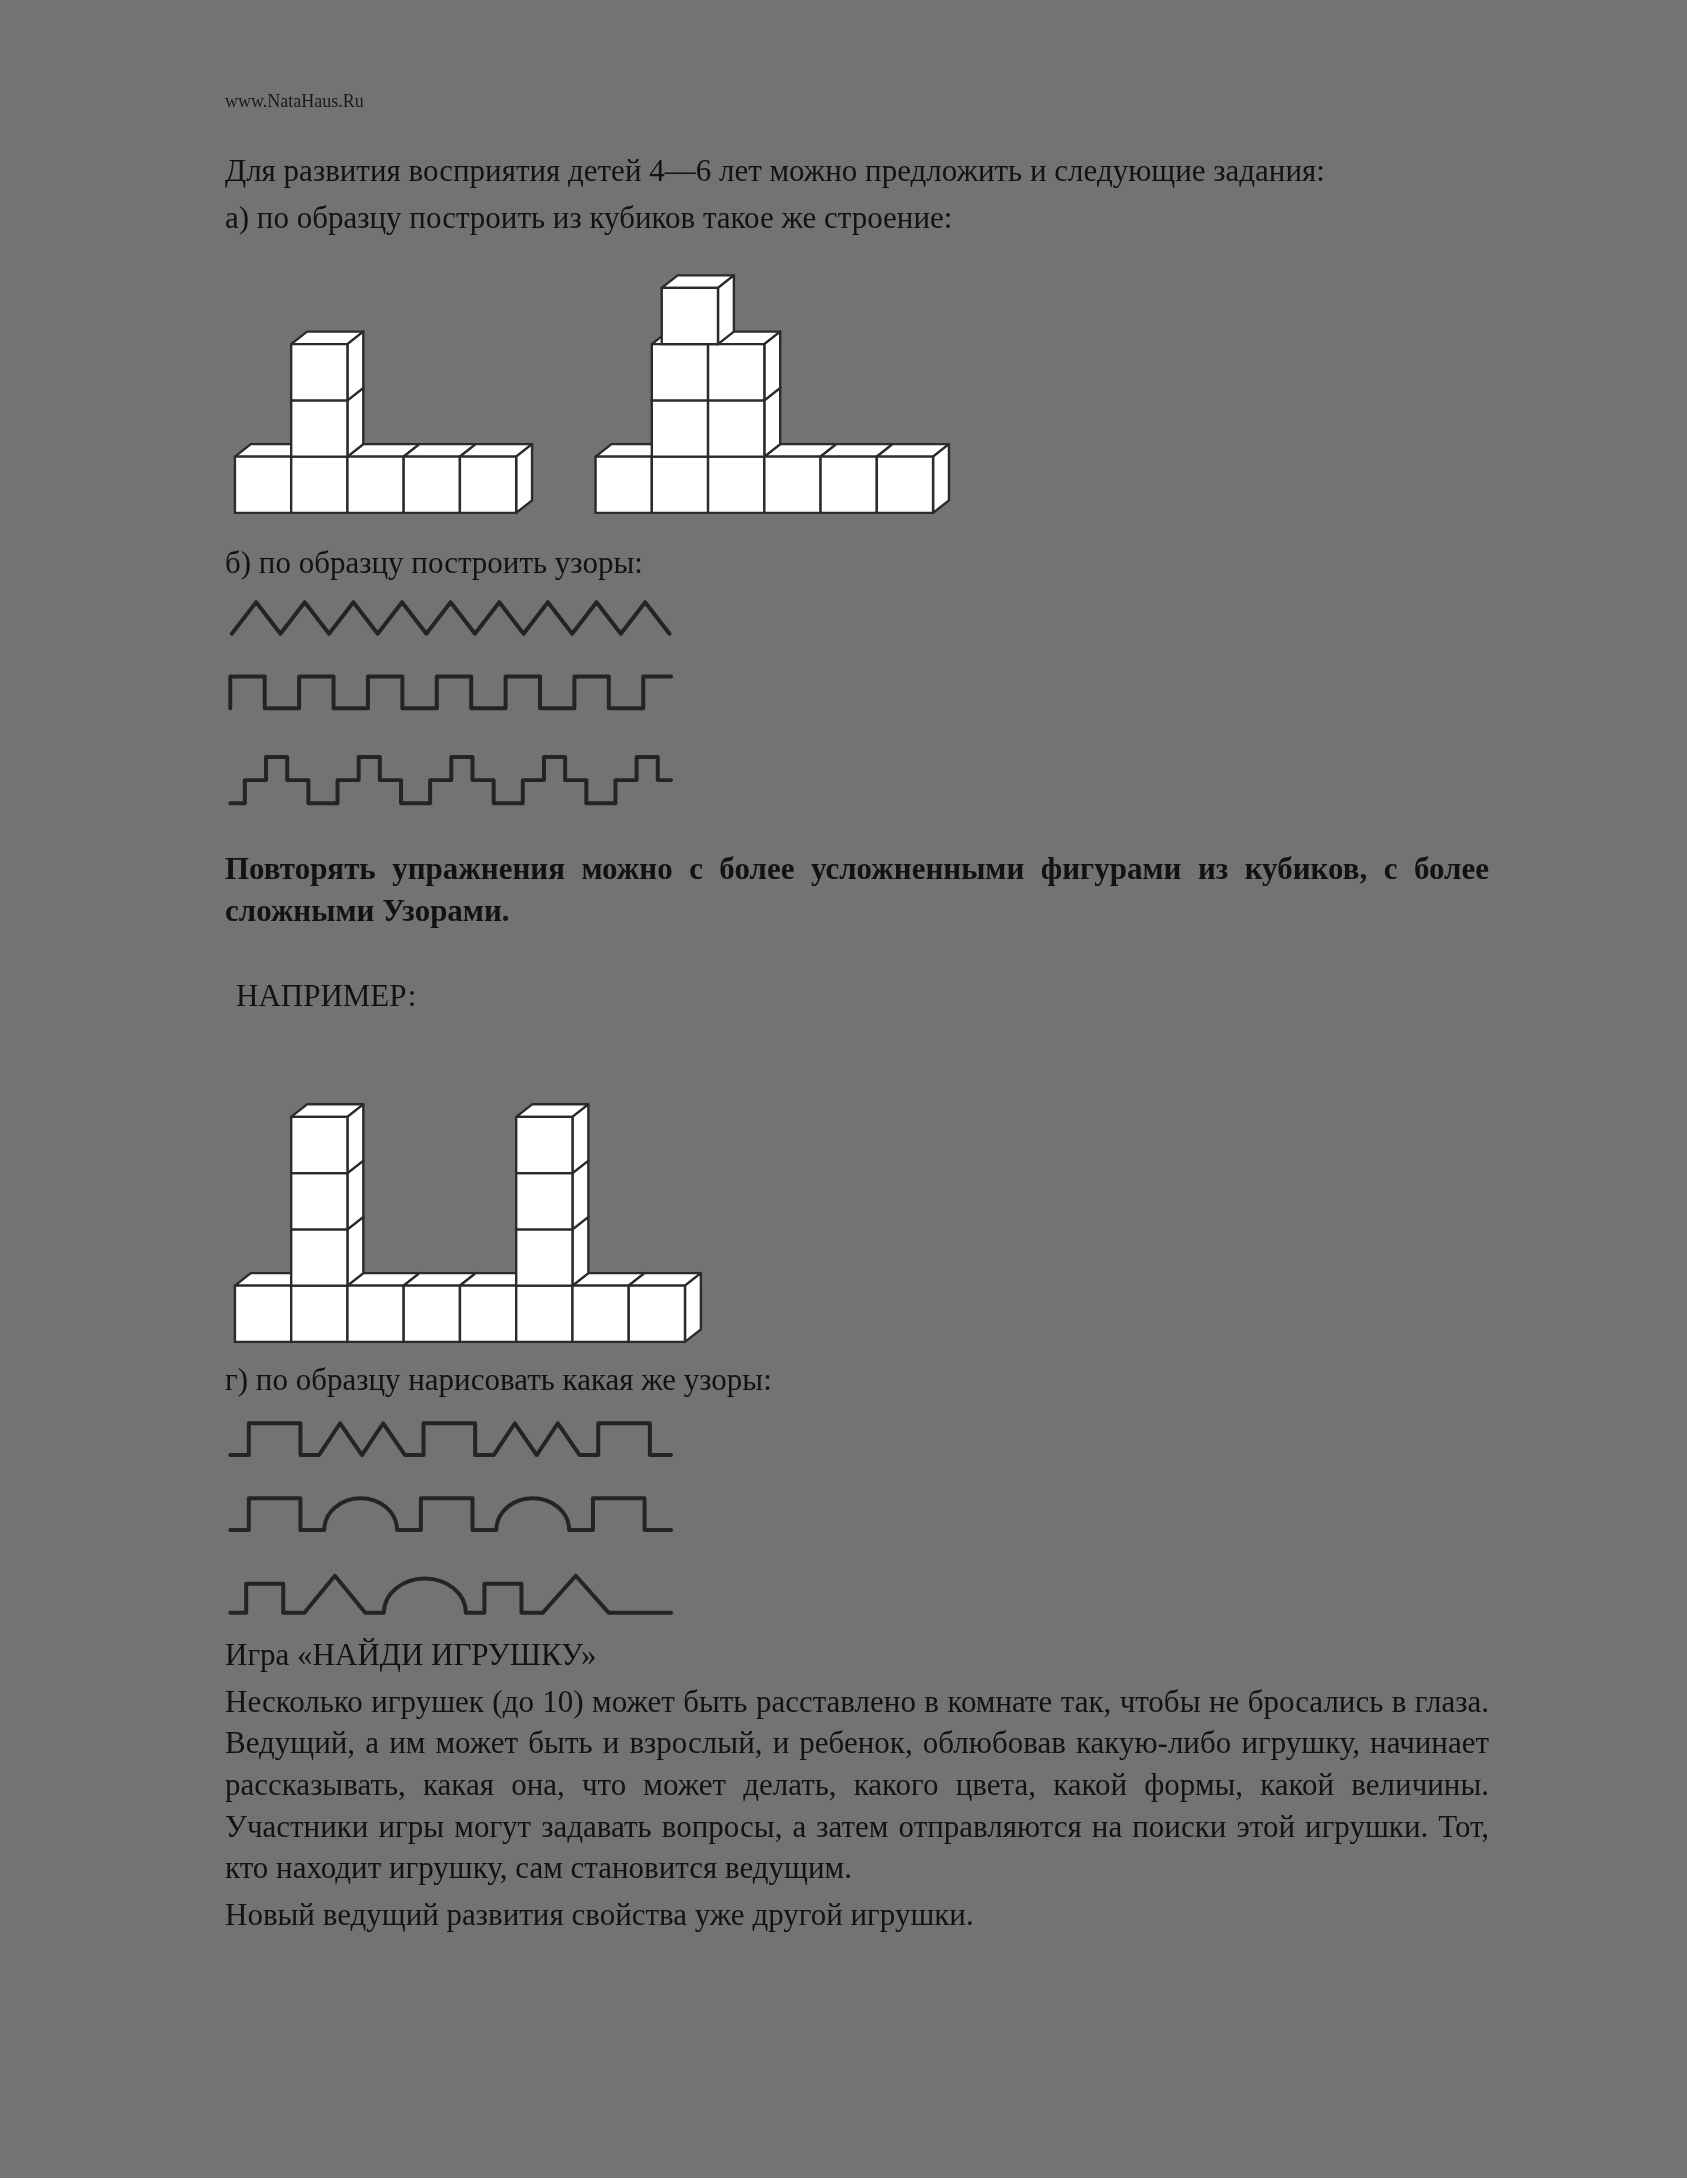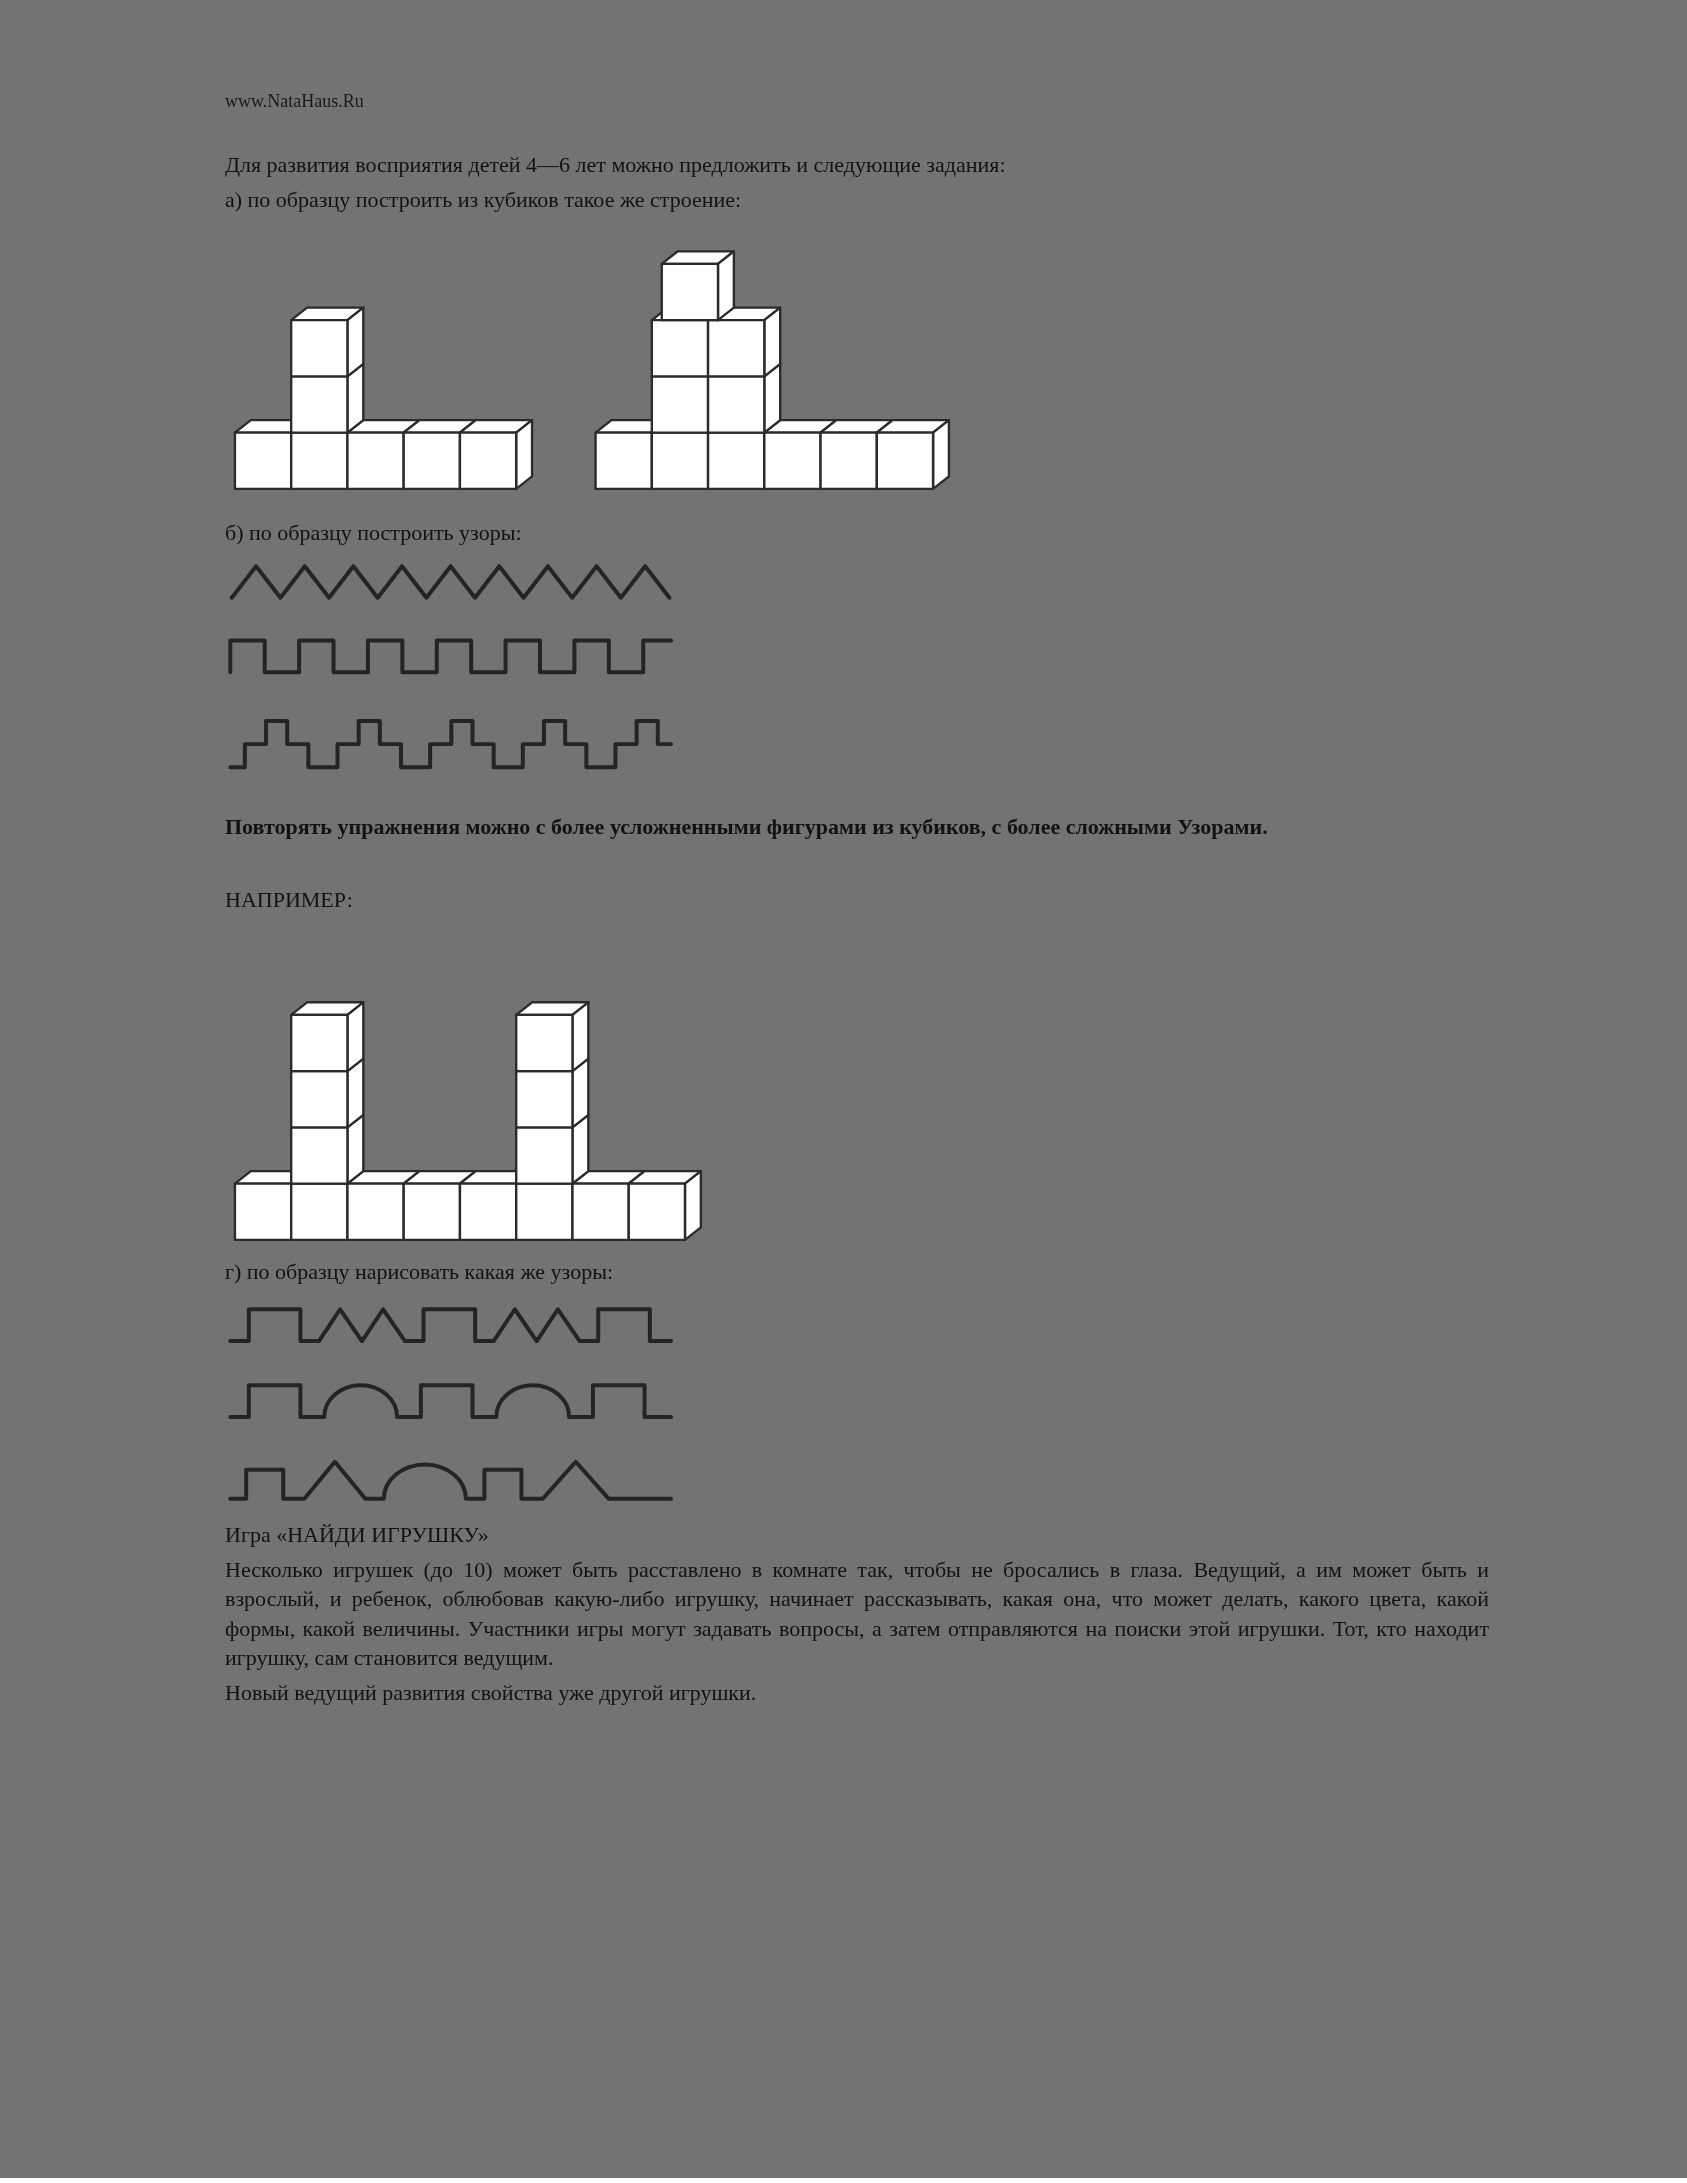--- a/index.html
+++ b/index.html
@@ -13,37 +13,37 @@
     font-family: "Liberation Serif", "DejaVu Serif", serif;
     padding: 91px 198px 79px 225px;
     overflow: hidden;
   }
   .watermark {
     font-size: 18px;
     margin-bottom: 38px;
     color: #1a1a1a;
   }
   p.body {
-    font-size: 22px;
+    font-size: 31px;
     line-height: 1.34;
     margin-bottom: 5.3px;
   }
   p.justify {
     text-align: justify;
     text-align-last: left;
   }
   .fig {
     display: block;
   }
   .fig-a { margin: 20px 0 17px 0; }
   .fig-b { margin: 17px 0 5.3px 0; }
   .pattern { display: block; margin: 9.3px 0 22.5px 0; }
   .pattern-last { margin-bottom: 13.2px; }
   .note { margin-top: 38px; font-weight: bold; }
-  .example { margin-top: 44px; }
+  .example { margin-top: 44px; margin-left: 11px; }
   .game-title { margin-top: 12px; }
   svg .ink {
     fill: none;
     stroke: #242424;
     stroke-width: 6;
     stroke-linejoin: round;
     stroke-linecap: round;
   }
   svg .cubeink {
     fill: #ffffff;

